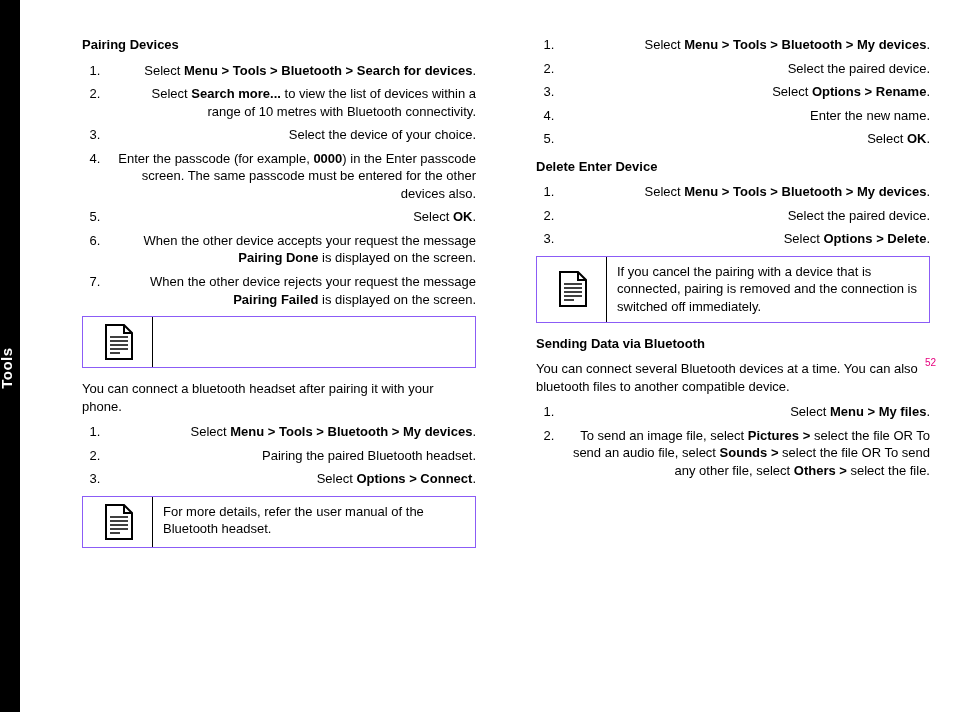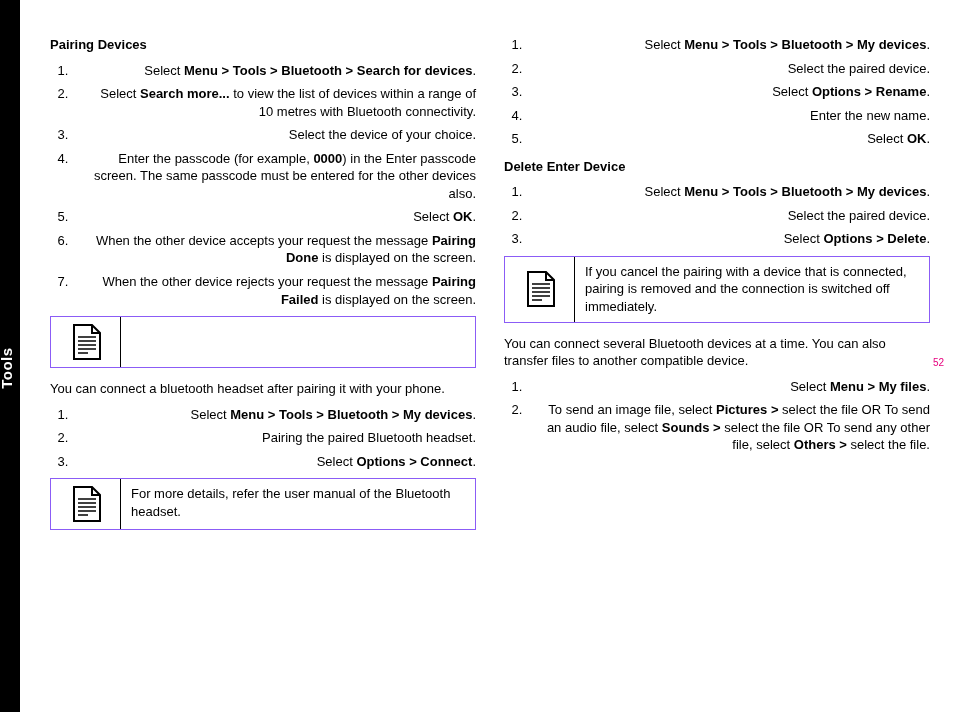--- a/index.html
+++ b/index.html
@@ -30,36 +30,37 @@
     font-size: 15px;
     transform: rotate(-90deg);
     transform-origin: center;
     white-space: nowrap;
     font-family: Arial, Helvetica, sans-serif;
     font-stretch: condensed;
     letter-spacing: 0.5px;
   }
   .page-num {
     position: absolute;
-    right: 10px;
+    right: 18px;
     top: 356px;
     color: #e6007e;
     font-size: 10px;
   }
   .content {
     position: absolute;
     left: 50px;
     top: 36px;
     right: 24px;
     bottom: 24px;
     display: flex;
     gap: 28px;
   }
   .col {
     flex: 1;
+    margin-left: 32px;
   }
   .heading {
     font-weight: bold;
     margin-top: 10px;
     margin-bottom: 8px;
   }
   .heading:first-child { margin-top: 0; }
   .para {
     margin-bottom: 8px;
   }
@@ -183,19 +184,20 @@
           <line x1="8" y1="14" x2="26" y2="14" stroke="#000" stroke-width="1.5"></line>
           <line x1="8" y1="18" x2="26" y2="18" stroke="#000" stroke-width="1.5"></line>
           <line x1="8" y1="22" x2="26" y2="22" stroke="#000" stroke-width="1.5"></line>
           <line x1="8" y1="26" x2="26" y2="26" stroke="#000" stroke-width="1.5"></line>
           <line x1="8" y1="30" x2="18" y2="30" stroke="#000" stroke-width="1.5"></line>
         </svg>
       </div>
       <div class="note-text">If you cancel the pairing with a device that is connected, pairing is removed and the connection is switched off immediately.</div>
     </div>
 
-    <div class="para">You can connect several Bluetooth devices at a time. You can also transfer files to another compatible device.</div>
+    <div class="heading">Sending Data via Bluetooth</div>
+    <div class="para">You can connect several Bluetooth devices at a time. You can also bluetooth files to another compatible device.</div>
     <ol>
         <li>Select <span class="b">Menu &gt; My files</span>.</li>
         <li>To send an image file, select <span class="b">Pictures &gt; </span>select the file OR To send an audio file, select <span class="b">Sounds &gt; </span>select the file OR To send any other file, select <span class="b">Others &gt; </span>select the file.</li>
       </ol>
   </div>
 </div>
 
 </body></html>

